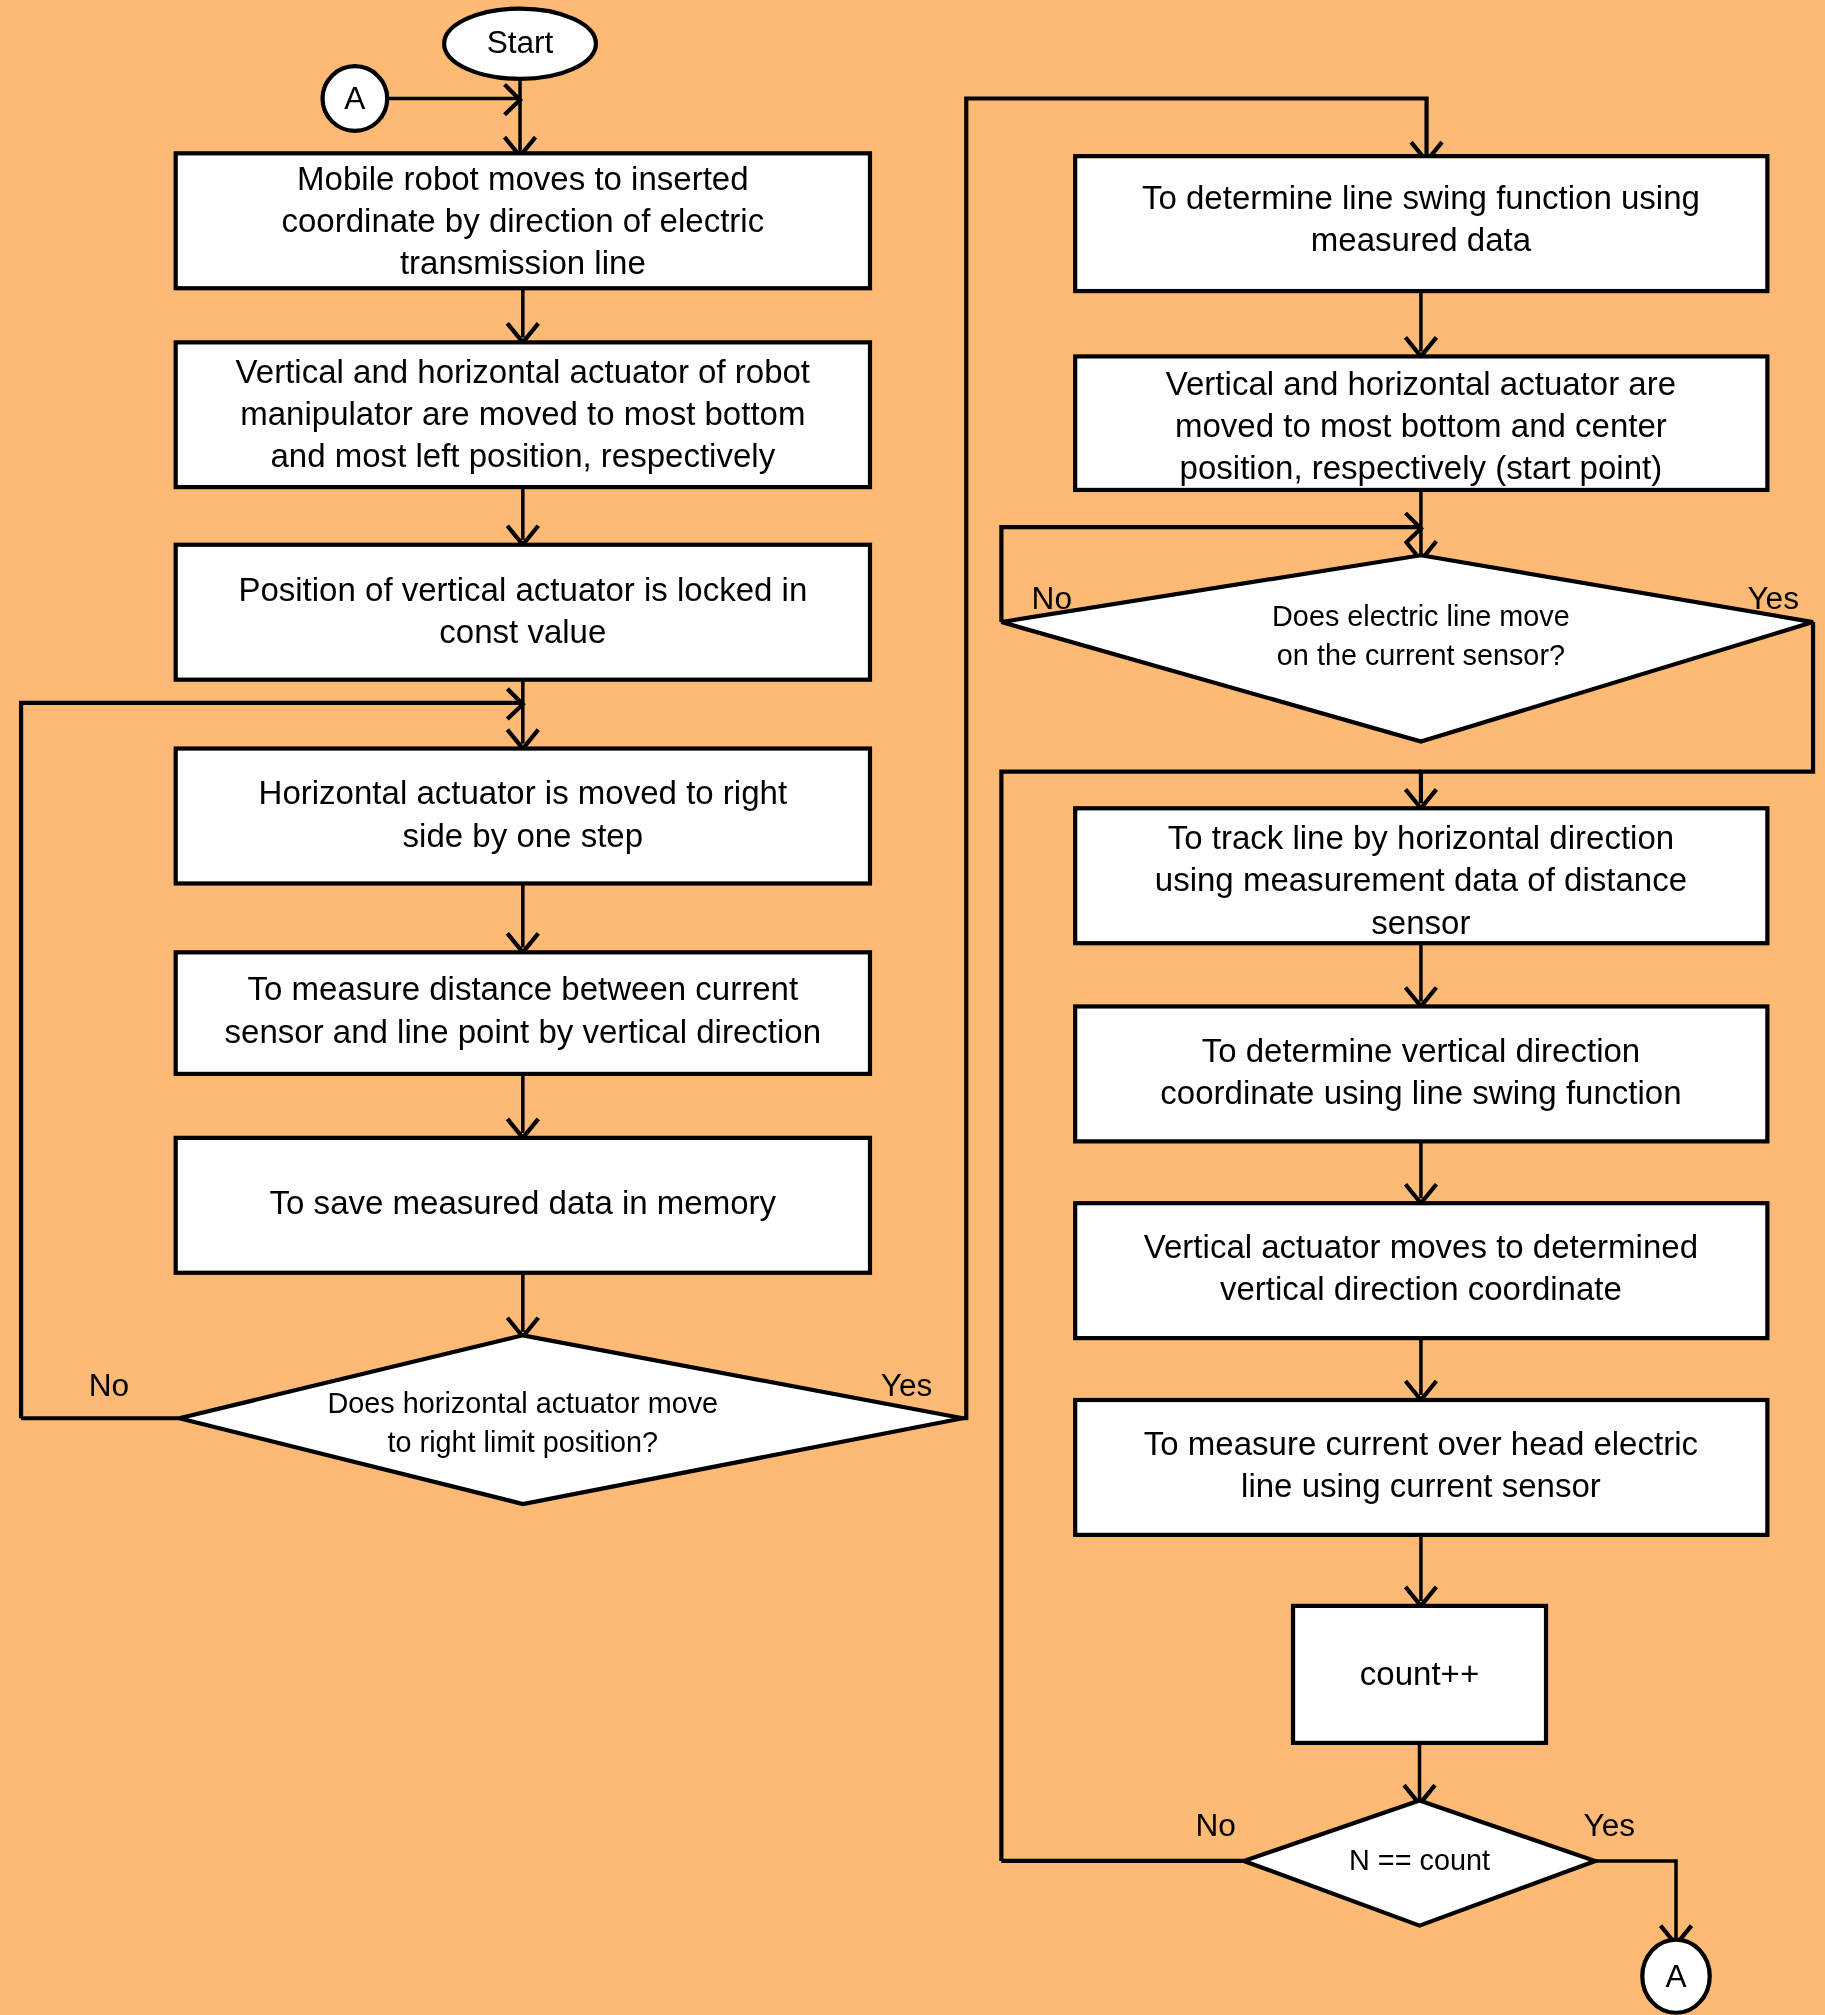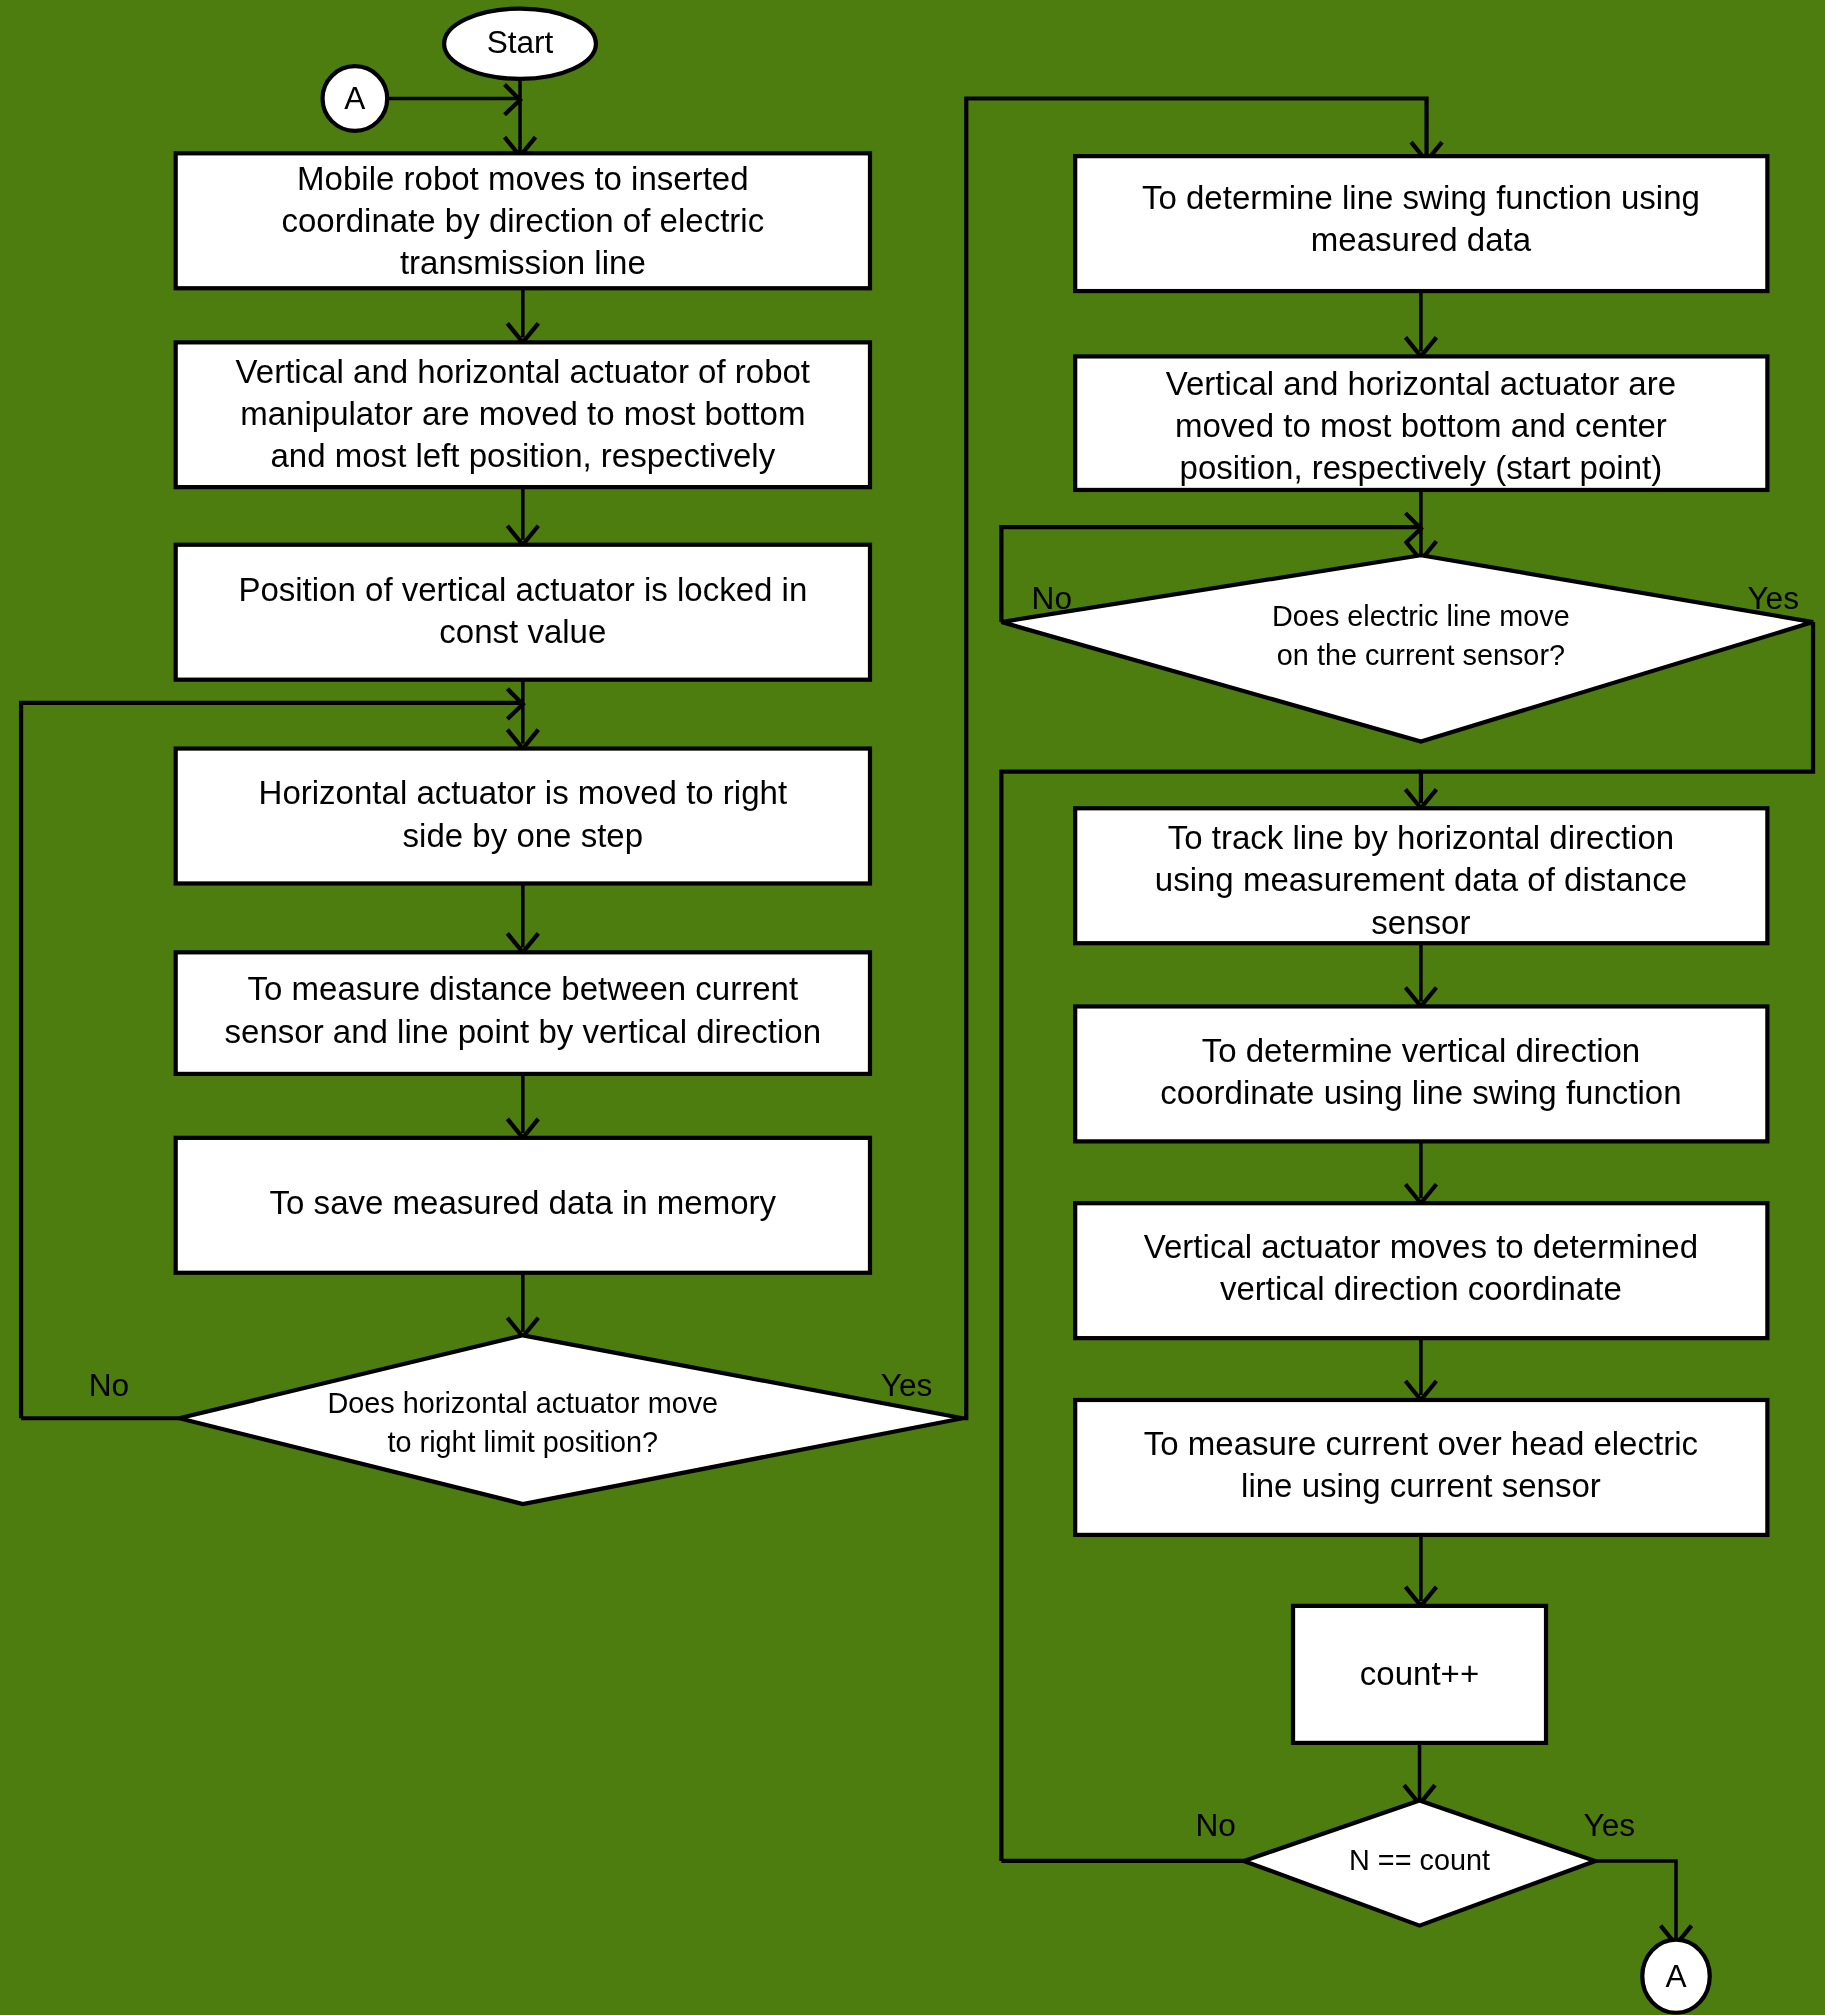--- a/index.html
+++ b/index.html
@@ -1,17 +1,17 @@
 <!DOCTYPE html>
 <html style="font-size:11.2px"><head>
 <meta charset="utf-8">
 <style>
   html,body{margin:0;padding:0;background:#ffffff;}
   body{font-family:"Liberation Sans", sans-serif;}
-  #stage{position:relative;width:1825px;height:2015px;background:#4d7c0f;overflow:hidden;}
+  #stage{position:relative;width:1825px;height:2015px;background:#fdba74;overflow:hidden;}
   svg#flow{position:absolute;left:0;top:0;width:1825px;height:2015px;}
   .shape{fill:#ffffff;stroke:#000000;stroke-width:6;}
   .conn{stroke:#000000;stroke-width:5;fill:none;}
   .conn-thick{stroke:#000000;stroke-width:6;fill:none;}
   .arrowhead{stroke:#000000;stroke-width:6;fill:none;stroke-linecap:butt;}
   text{font-family:"Liberation Sans", sans-serif;fill:#000000;}
   .box-text{font-size:47px;text-anchor:middle;dominant-baseline:middle;}
   .dia-text{font-size:41px;text-anchor:middle;dominant-baseline:middle;}
   .term-text{font-size:45px;text-anchor:middle;dominant-baseline:middle;}
   .edge-label{font-size:45px;dominant-baseline:middle;}

